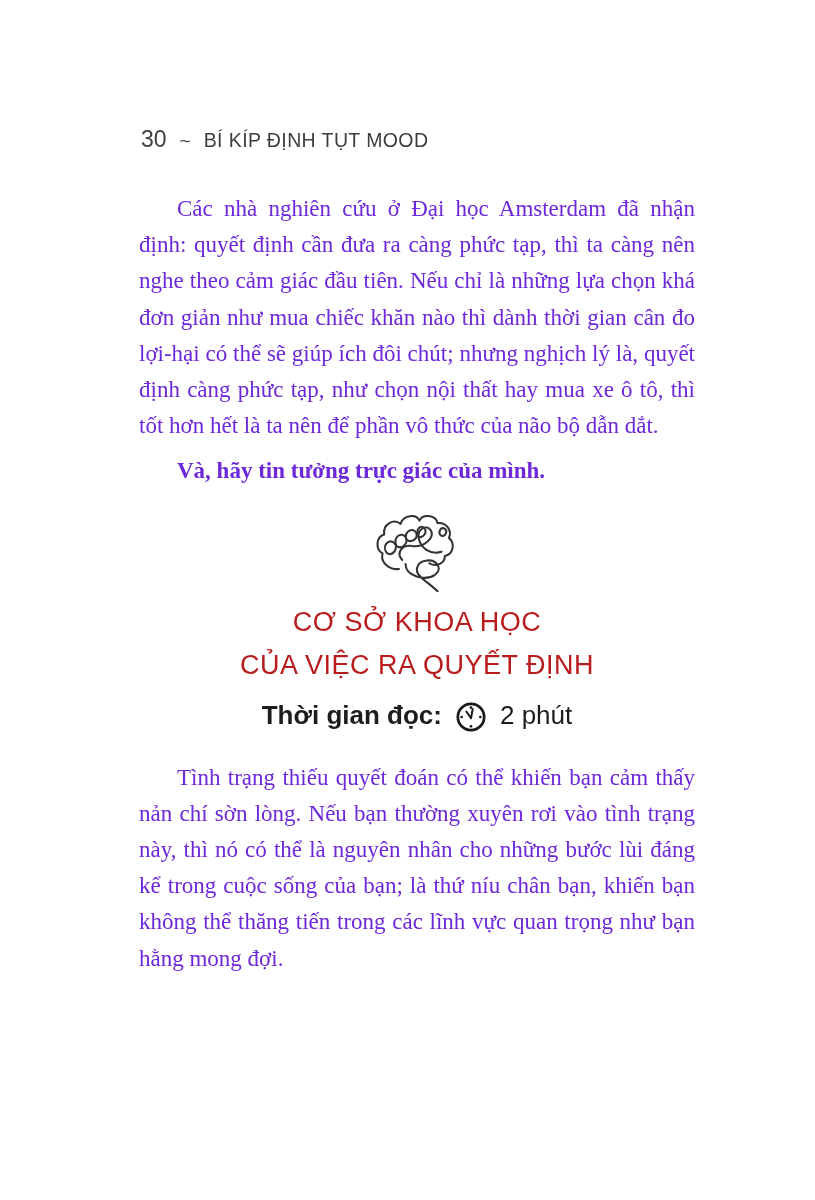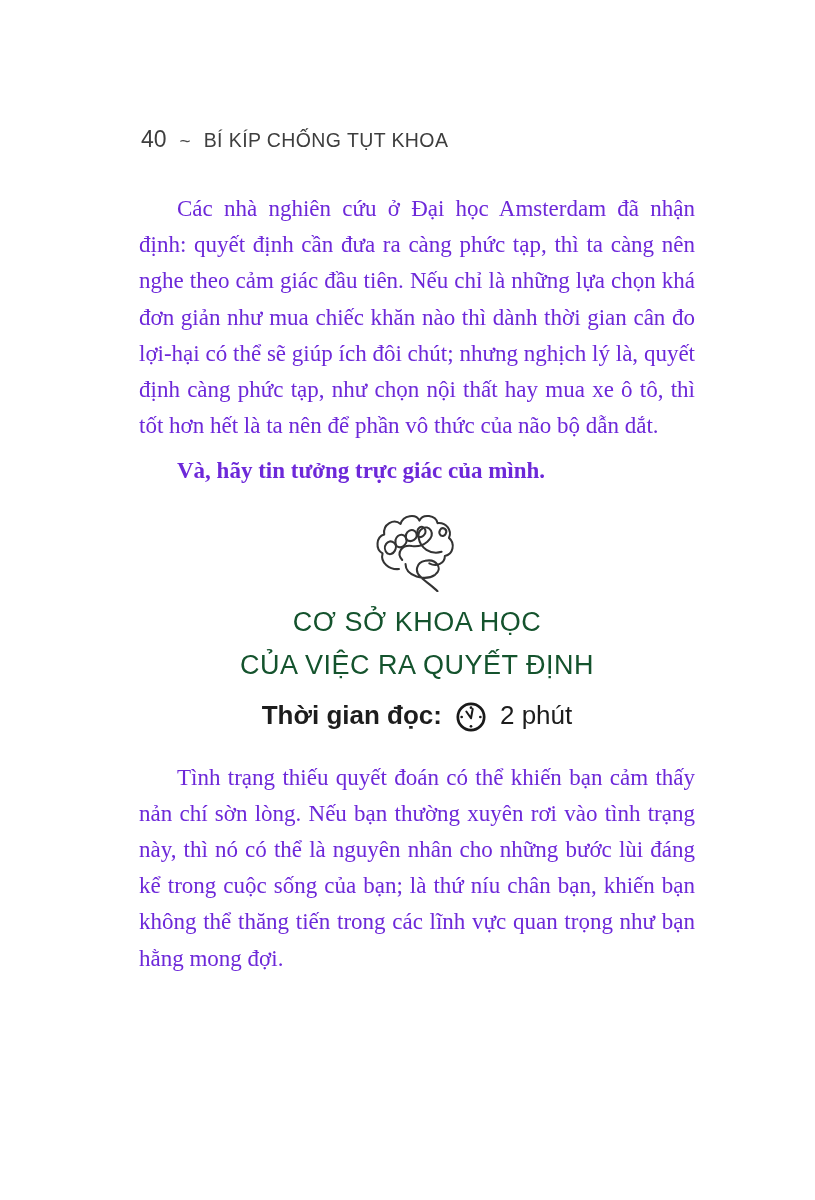--- a/index.html
+++ b/index.html
@@ -46,21 +46,21 @@
   
   .section-head { text-align: center; margin-top: 20px; }
   .brain { display: block; }
   .brain svg { width: 102px; height: 82px; display: inline-block; }
   .sec-title {
     font-family: "Liberation Sans", sans-serif;
     font-weight: 400;
     font-size: 27px;
     line-height: 43px;
     letter-spacing: 0.5px;
-    color: #14532d;
+    color: #b91c1c;
     margin: 5px 0 0 0;
   }
   .read-time {
     display: flex;
     justify-content: center;
     align-items: flex-start;
     gap: 12px;
     margin: 13px 0 26px 0;
     font-family: "Liberation Sans", sans-serif;
     font-size: 26px;
@@ -68,23 +68,23 @@
   }
   .rt-label { font-weight: 700; }
   .clock svg { width: 34px; height: 34px; display: block; }
 </style>
 </head>
 <body>
 
 <div class="page">
 
   <header class="running-head">
-    <span class="pagenum">40</span>
+    <span class="pagenum">30</span>
     <span class="tilde">~</span>
-    <span class="booktitle">BÍ KÍP CHỐNG TỤT KHOA</span>
+    <span class="booktitle">BÍ KÍP ĐỊNH TỤT MOOD</span>
   </header>
 
   <main>
 
     <p class="para indent">Các nhà nghiên cứu ở Đại học Amsterdam đã nhận định: quyết định cần đưa ra càng phức tạp, thì ta càng nên nghe theo cảm giác đầu tiên. Nếu chỉ là những lựa chọn khá đơn giản như mua chiếc khăn nào thì dành thời gian cân đo lợi-hại có thể sẽ giúp ích đôi chút; nhưng nghịch lý là, quyết định càng phức tạp, như chọn nội thất hay mua xe ô tô, thì tốt hơn hết là ta nên để phần vô thức của não bộ dẫn dắt.</p>
 
     <p class="para indent nojust">Và, hãy tin tưởng trực giác của mình.</p>
 
     <div class="section-head">
 

